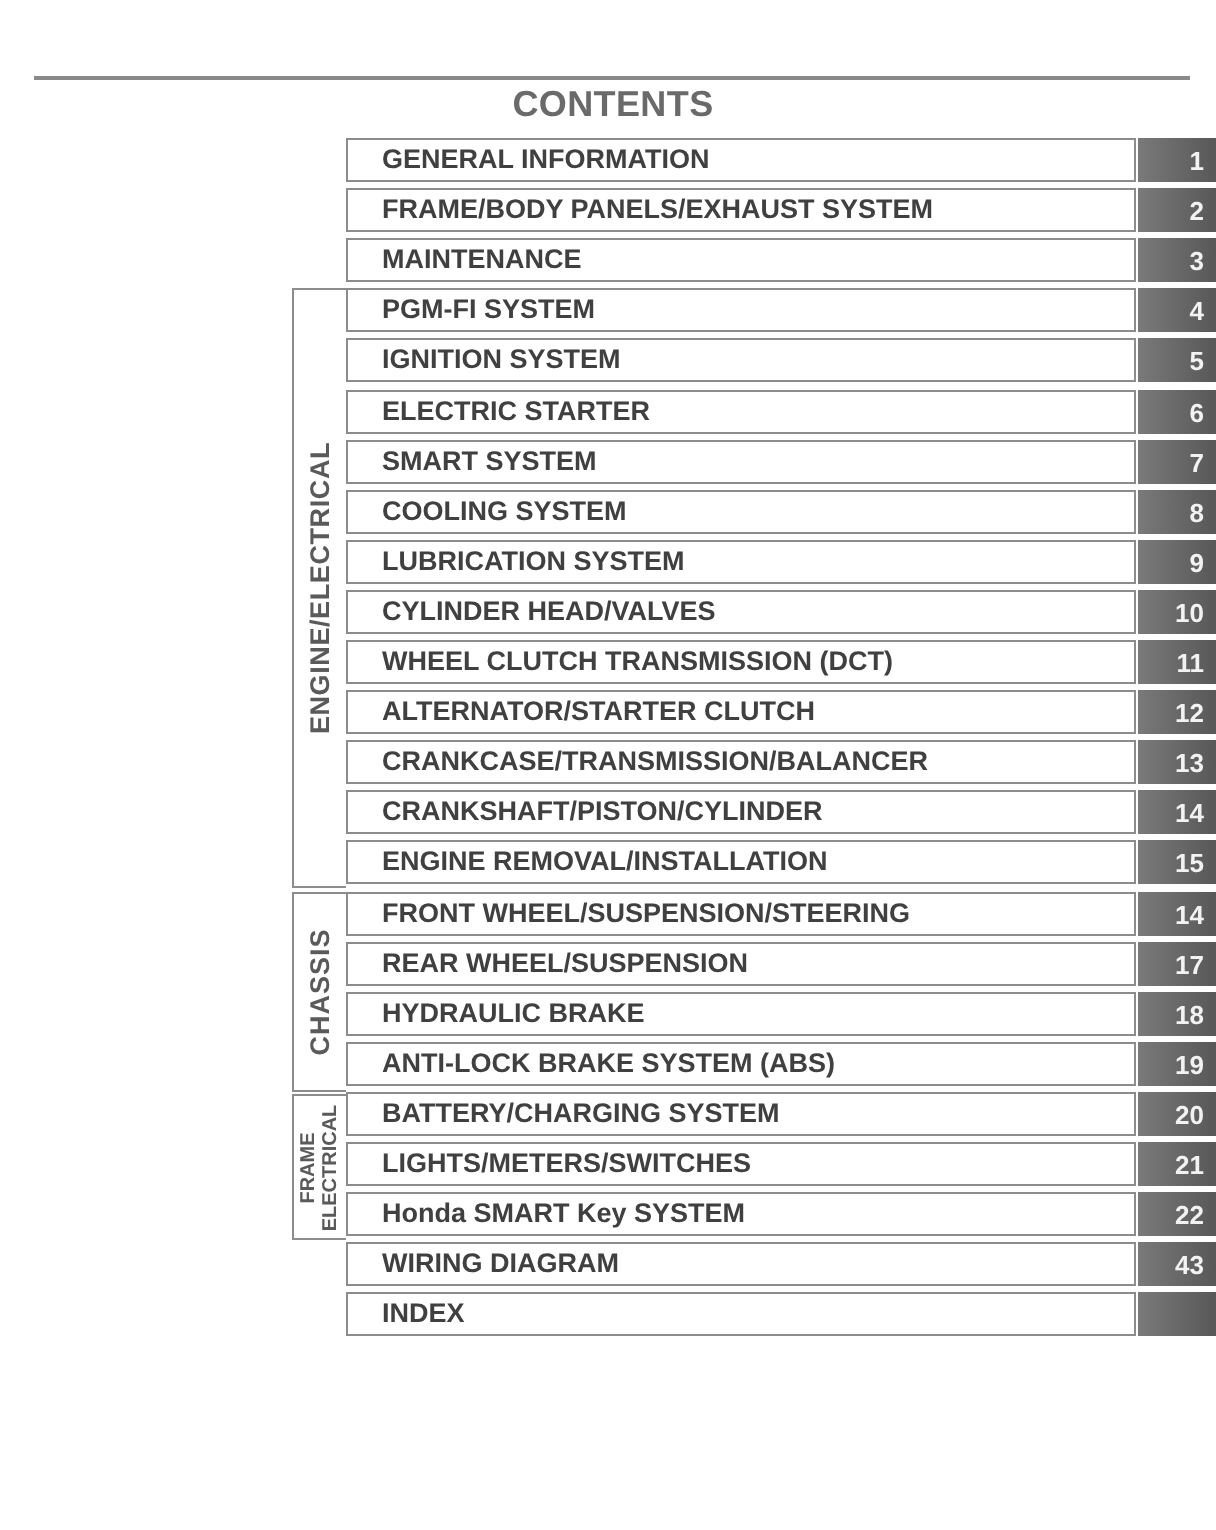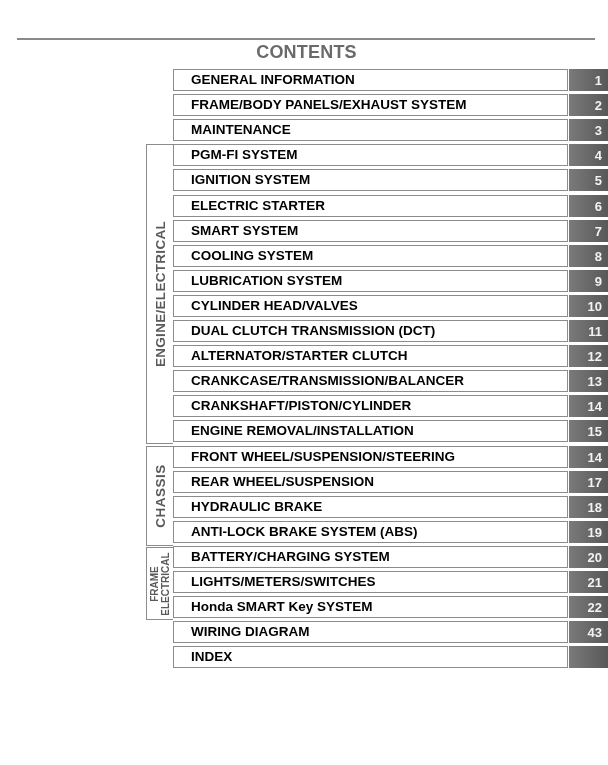--- a/index.html
+++ b/index.html
@@ -14,21 +14,21 @@
     position: absolute; left: 0; top: 42px; width: 608px; text-align: center;
     font-weight: bold; font-size: 18px; color: #6a6a6a; letter-spacing: 0.2px;
     padding-left: 5px; box-sizing: border-box;
   }
   .row {
     position: absolute; left: 173px; width: 395px; height: 22px;
     border: 1px solid #8c8c8c; box-sizing: border-box; background: #fff;
     cursor: pointer;
   }
   .row .label {
-    position: absolute; left: 17px; top: 2px; font-weight: bold; font-size: 13.5px; color: #000000;
+    position: absolute; left: 17px; top: 2px; font-weight: bold; font-size: 13.5px; color: #404040;
     white-space: nowrap;
   }
   .tab {
     position: absolute; left: 569px; width: 39px; height: 22px;
     background: linear-gradient(to right, #7a7a7a, #585858);
     color: #f2f2f2; font-weight: bold; font-size: 13px; text-align: right;
     box-sizing: border-box; padding-right: 6px; line-height: 24px;
   }
   .group {
     position: absolute; left: 146px; width: 27px; border: 1px solid #8c8c8c; border-right: none;
@@ -97,21 +97,21 @@
     <div class="tab" style="top: 245px;">8</div>
     <div class="row" style="top: 270px;">
       <span class="label">LUBRICATION SYSTEM</span>
     </div>
     <div class="tab" style="top: 270px;">9</div>
     <div class="row" style="top: 295px;">
       <span class="label">CYLINDER HEAD/VALVES</span>
     </div>
     <div class="tab" style="top: 295px;">10</div>
     <div class="row" style="top: 320px;">
-      <span class="label">DUAL CLUTCH TRANSMISSION (DCT)</span>
+      <span class="label">WHEEL CLUTCH TRANSMISSION (DCT)</span>
     </div>
     <div class="tab" style="top: 320px;">11</div>
     <div class="row" style="top: 345px;">
       <span class="label">ALTERNATOR/STARTER CLUTCH</span>
     </div>
     <div class="tab" style="top: 345px;">12</div>
     <div class="row" style="top: 370px;">
       <span class="label">CRANKCASE/TRANSMISSION/BALANCER</span>
     </div>
     <div class="tab" style="top: 370px;">13</div>

